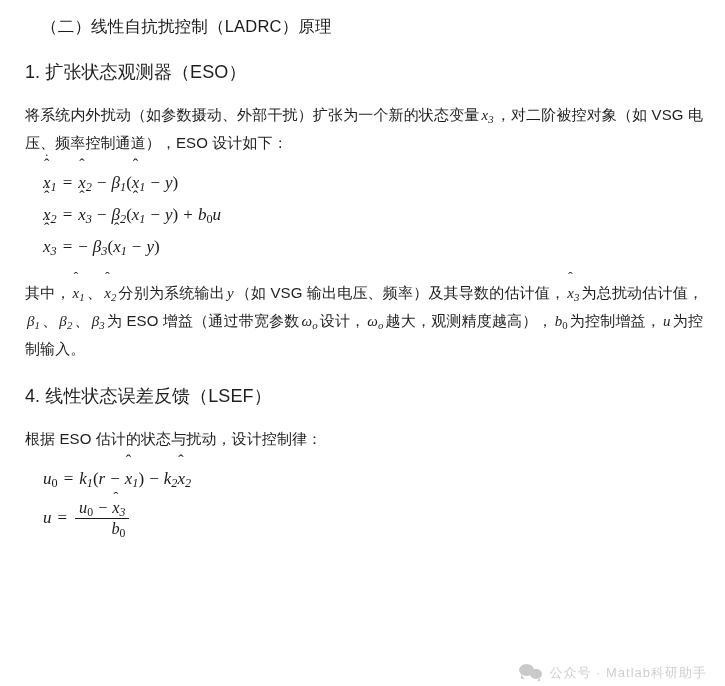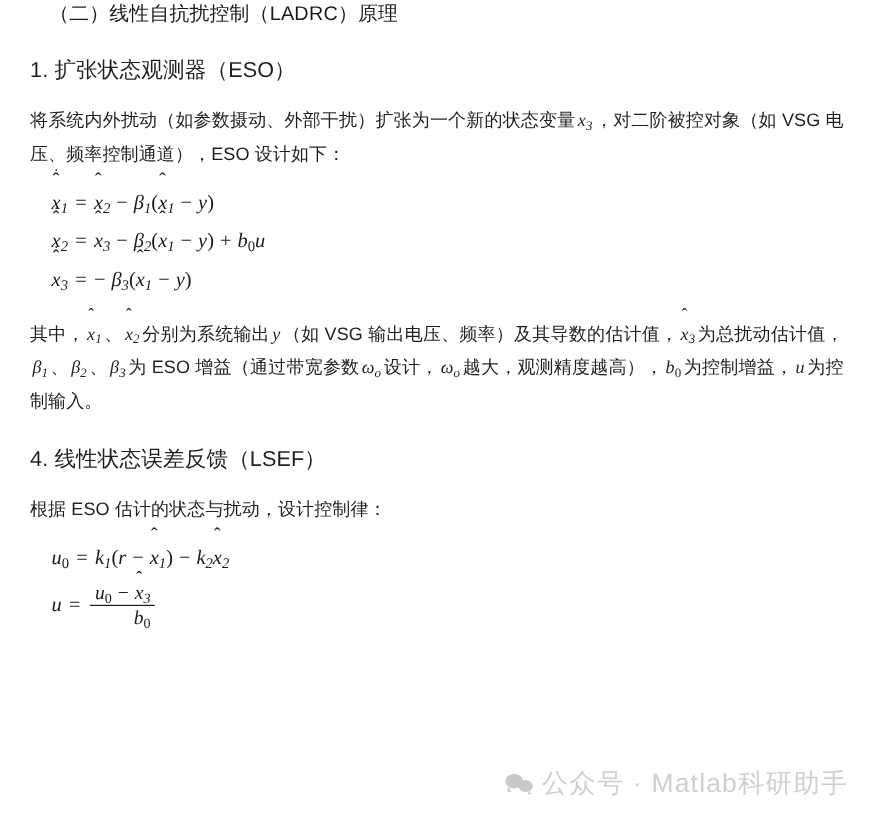--- a/index.html
+++ b/index.html
@@ -21,21 +21,21 @@
     position: relative;
     box-sizing: border-box;
     padding: 0 22px 0 25px;
   }
 
   
   .heading {
     font-size: 16.5px;
     line-height: 1.5;
     color: #1a1a1a;
-    margin: 0 0 0 16px;
+    margin: 14px 0 0 16px;
     letter-spacing: 0.2px;
     font-weight: 400;
     white-space: nowrap;
   }
 
   
   .para {
     font-size: 15px;
     line-height: 28px;
     color: #1f1f1f;
@@ -134,21 +134,21 @@
 
   
   .watermark {
     position: absolute;
     right: 18px;
     bottom: 18px;
     display: flex;
     align-items: center;
     gap: 7px;
     color: #cfcfcf;
-    font-size: 22px;
+    font-size: 13px;
     letter-spacing: 1px;
     user-select: none;
     white-space: nowrap;
   }
   .watermark .wm-icon {
     width: 23px;
     height: 19px;
     position: relative;
     flex: 0 0 auto;
   }

